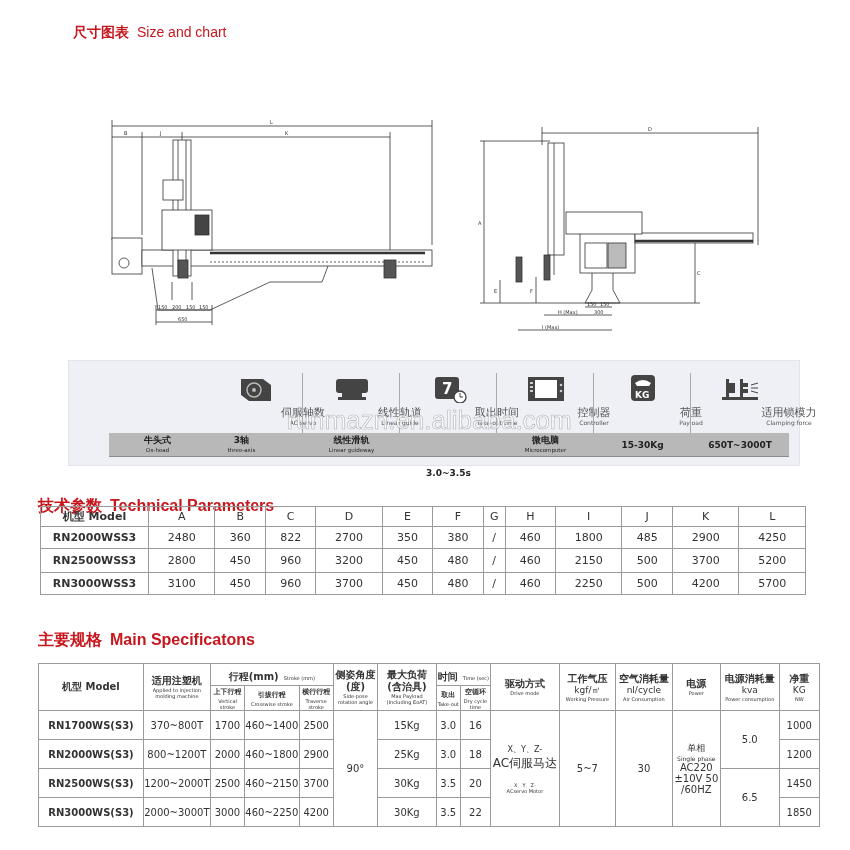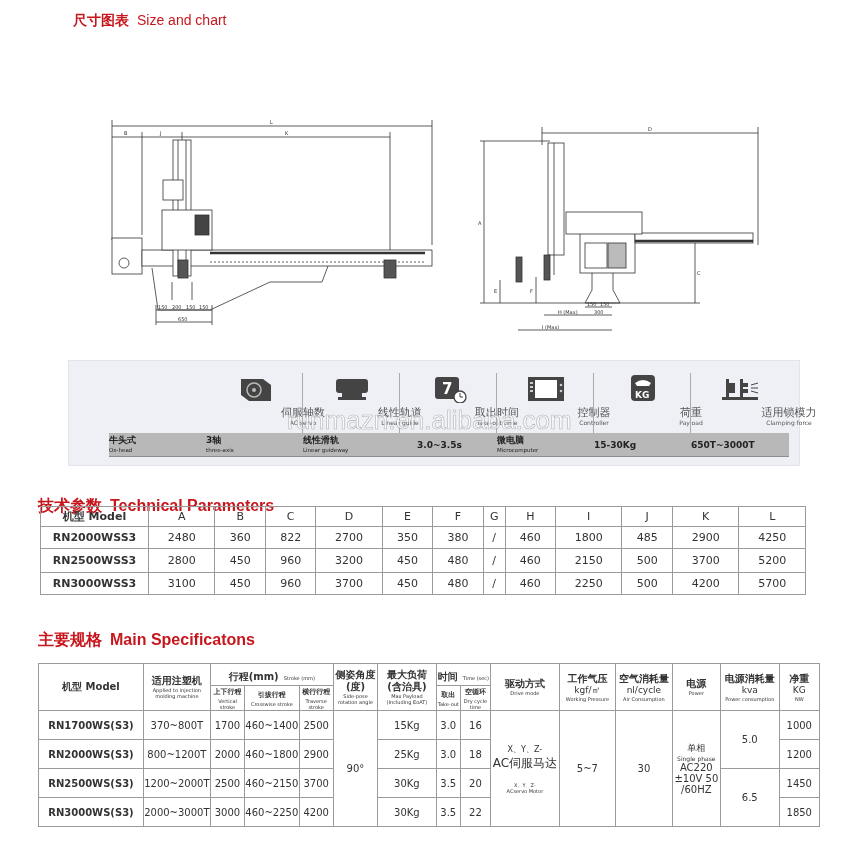--- a/index.html
+++ b/index.html
@@ -3,21 +3,21 @@
 <meta charset="utf-8">
 <style>
   * { box-sizing: border-box; margin: 0; padding: 0; }
   html, body { width: 850px; height: 850px; background: #ffffff; overflow: hidden; }
   body { position: relative; font-family: "DejaVu Sans", sans-serif; color: #333; }
 
   .section-title { position: absolute; left: 73px; display: flex; align-items: baseline; gap: 8px; color: #c8161d; }
   .section-title .cn { font-weight: bold; }
   .section-title .en { font-family: "Liberation Sans", sans-serif; }
 
-  #title-size { top: 12px; text-align: center; }
+  #title-size { top: 24px; text-align: center; }
   #title-size .cn { font-size: 14px; }
   #title-size .en { font-size: 14px; font-weight: normal; }
 
   #title-tech { top: 480px; left: 38px; margin-top: 16px; }
   #title-tech .cn, #title-tech .en { font-size: 16px; font-weight: bold; }
 
   #title-main { top: 630px; left: 38px; }
   #title-main .cn, #title-main .en { font-size: 16px; font-weight: bold; }
 
   
@@ -26,21 +26,21 @@
   #drawing-side { left: 470px; top: 115px; width: 300px; height: 230px; }
 
   
   #feature-strip { position: absolute; left: 68px; top: 360px; width: 732px; height: 106px; background: #eef0f6; border: 1px solid #e2e4ea; }
   .feature { position: absolute; top: 0; height: 106px; text-align: center; }
   .feature .ico { position: absolute; top: 12px; left: 50%; transform: translateX(-50%); }
   .feature .cn { position: absolute; top: 44px; width: 100%; font-size: 11px; color: #555; }
   .feature .en { position: absolute; top: 58px; width: 100%; font-size: 6px; color: #555; }
   .feature .sep { position: absolute; right: 0; top: 12px; width: 1px; height: 84px; background: #aaa; }
   #feature-values { position: absolute; left: 40px; top: 72px; width: 680px; height: 24px; background: #b8b8b8; border-bottom: 1px solid #8c8c8c; }
-  .fv { position: absolute; top: 0; height: 32px; }
+  .fv { position: absolute; top: 0; height: 32px; text-align: center; }
   .fv .cn { display: block; font-size: 9px; font-weight: bold; color: #222; line-height: 12px; margin-top: 1px; }
   .fv .en { display: block; font-size: 5.5px; color: #222; line-height: 8px; }
   .fv .big { display: block; font-size: 9px; font-weight: bold; color: #222; line-height: 24px; }
   .watermark { position: absolute; left: 218px; top: 44px; font-family: "Liberation Sans", sans-serif; font-size: 26px; color: rgba(255,255,255,0.75); letter-spacing: 0px; -webkit-text-stroke: 0.6px rgba(120,120,120,0.55); white-space: nowrap; }
 
   
   table { border-collapse: collapse; position: absolute; font-family: "DejaVu Sans", sans-serif; }
   #tech-table { left: 40px; top: 506px; width: 766px; }
   #tech-table th, #tech-table td { border: 1px solid #9a9a9a; text-align: center; font-size: 11px; color: #333; font-weight: normal; height: 22px; }
   #tech-table th { height: 20px; }
@@ -229,29 +229,29 @@
     </svg>
     <span class="cn">适用锁模力</span>
     <span class="en">Clamping force</span>
   </div>
 
   <div id="feature-values">
     <div class="fv" style="left:0;width:97px;">
       <span class="cn">牛头式</span>
       <span class="en">Ox-head</span>
     </div>
-    <div class="fv" style="left:97px;width:97px;">
+    <div class="fv" style="left:84px;width:97px;">
       <span class="cn">3轴</span>
       <span class="en">three-axis</span>
     </div>
     <div class="fv" style="left:194px;width:97px;">
       <span class="cn">线性滑轨</span>
       <span class="en">Linear guideway</span>
     </div>
-    <div class="fv" style="left:308px;width:97px;">
+    <div class="fv" style="left:291px;width:97px;margin-top:28px;">
       <span class="big">3.0~3.5s</span>
     </div>
     <div class="fv" style="left:388px;width:97px;">
       <span class="cn">微电脑</span>
       <span class="en">Microcomputer</span>
     </div>
     <div class="fv" style="left:485px;width:97px;">
       <span class="big">15-30Kg</span>
     </div>
     <div class="fv" style="left:582px;width:98px;">

